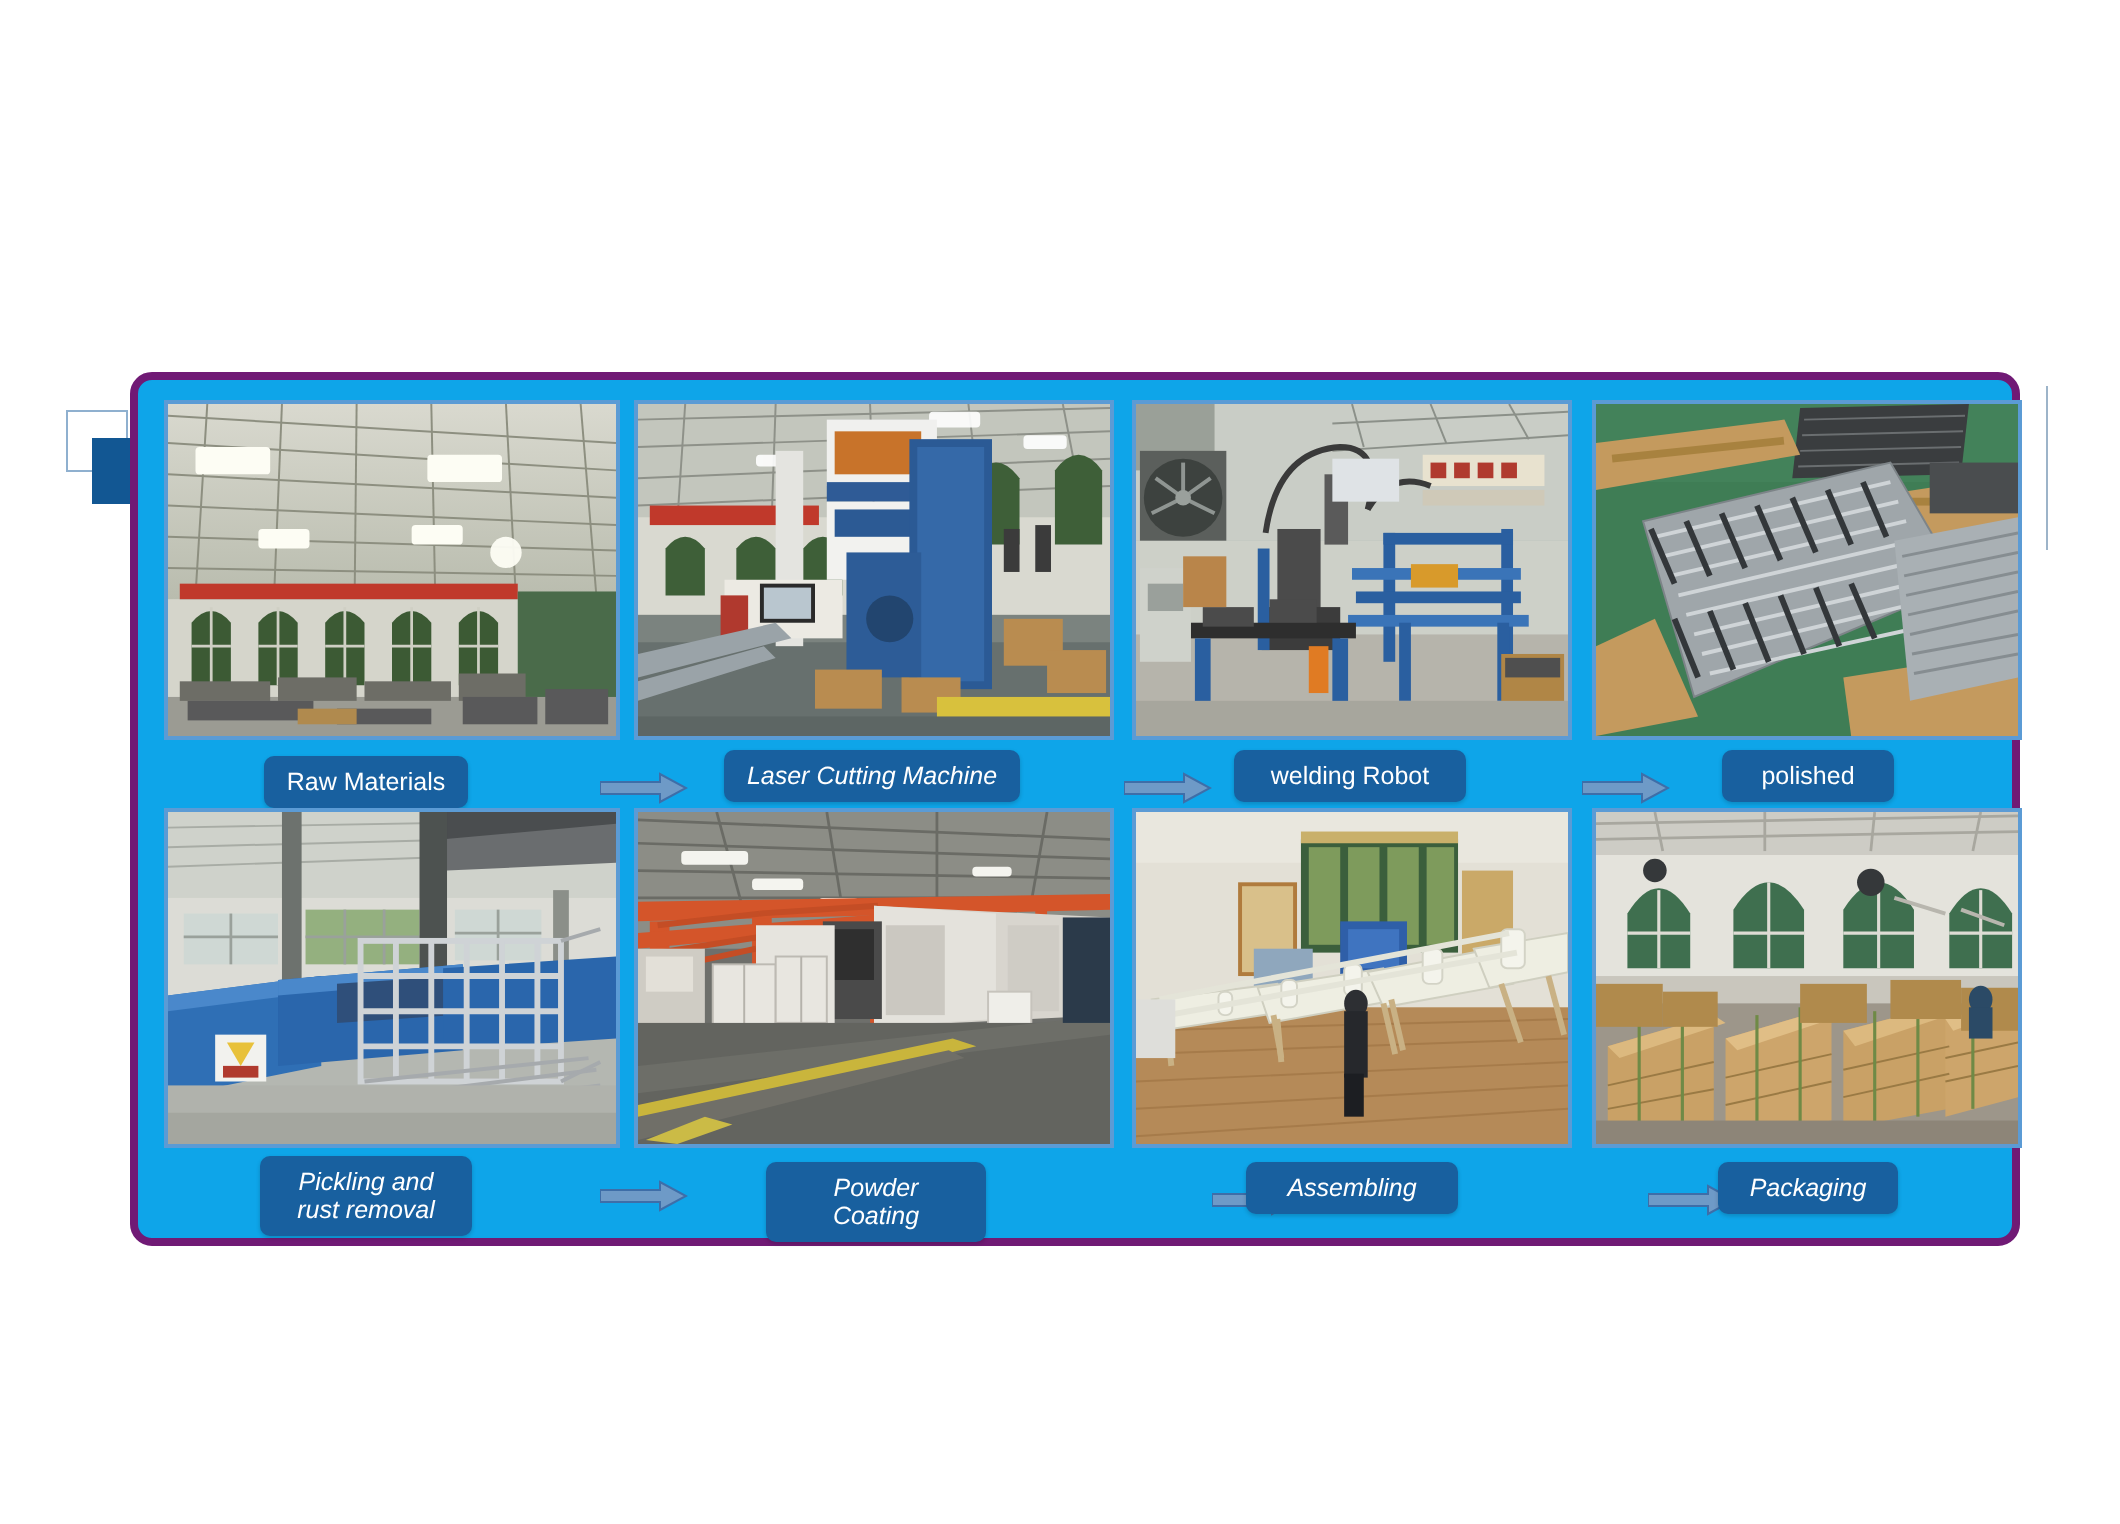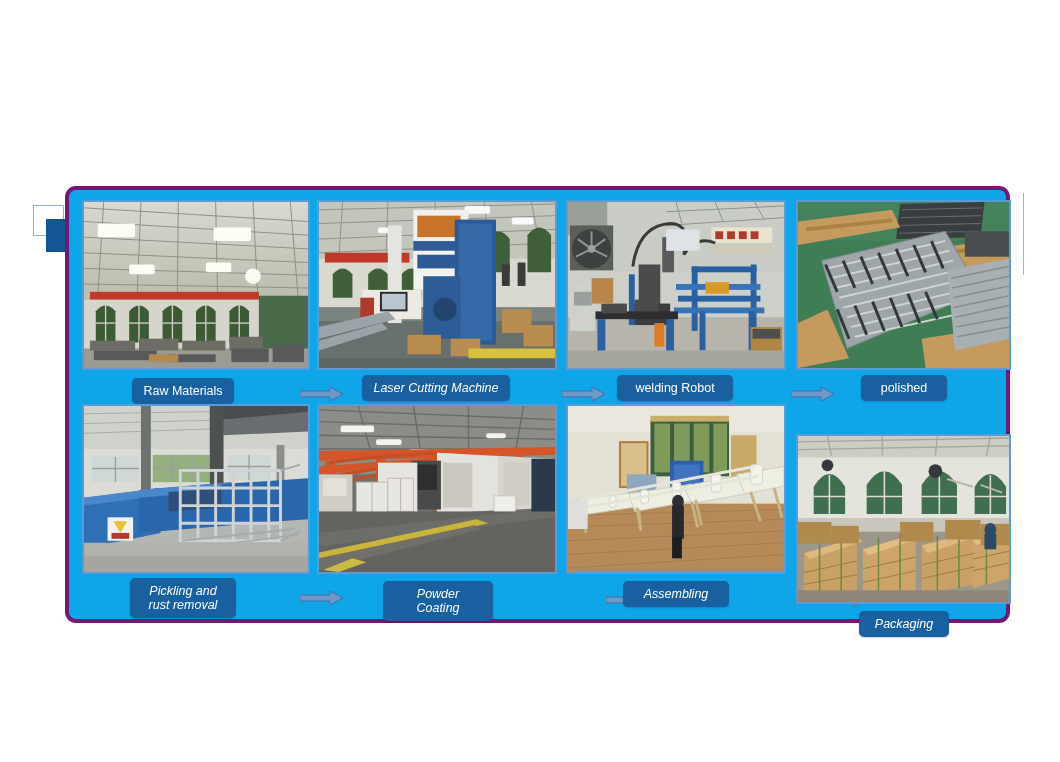--- a/index.html
+++ b/index.html
@@ -712,21 +712,21 @@
         </svg>
       </div>
       <div class="badge" style="left:57px; top:177px; width:106px;">Assembling</div>
       <div class="arrow" style="left:258px; top:188px;">
         <svg viewBox="0 0 44 16" width="44" height="16">
           <polygon points="0,5 30,5 30,1 43,8 30,15 30,11 0,11" fill="#6e9ac7" stroke="#3e6ea8" stroke-width="1"></polygon>
         </svg>
       </div>
     </div>
 
-    <div class="step" style="left:727px; width:215px;margin-top:30px;">
+    <div class="step" style="left:727px; width:215px;">
       <div class="photo" style="width:215px; height:170px;">
         <svg viewBox="0 0 215 170" preserveAspectRatio="none">
           <rect width="215" height="170" fill="#b8a583"></rect>
           <rect width="215" height="90" fill="#e4e3dc"></rect>
           <rect x="0" y="0" width="215" height="22" fill="#cdccc5"></rect>
           <g stroke="#a8a79f" stroke-width="1.4">
             <line x1="0" y1="6" x2="215" y2="2"></line>
               <line x1="0" y1="14" x2="215" y2="10"></line>
             <line x1="30" y1="0" x2="34" y2="20"></line>
               <line x1="86" y1="0" x2="86" y2="20"></line>

